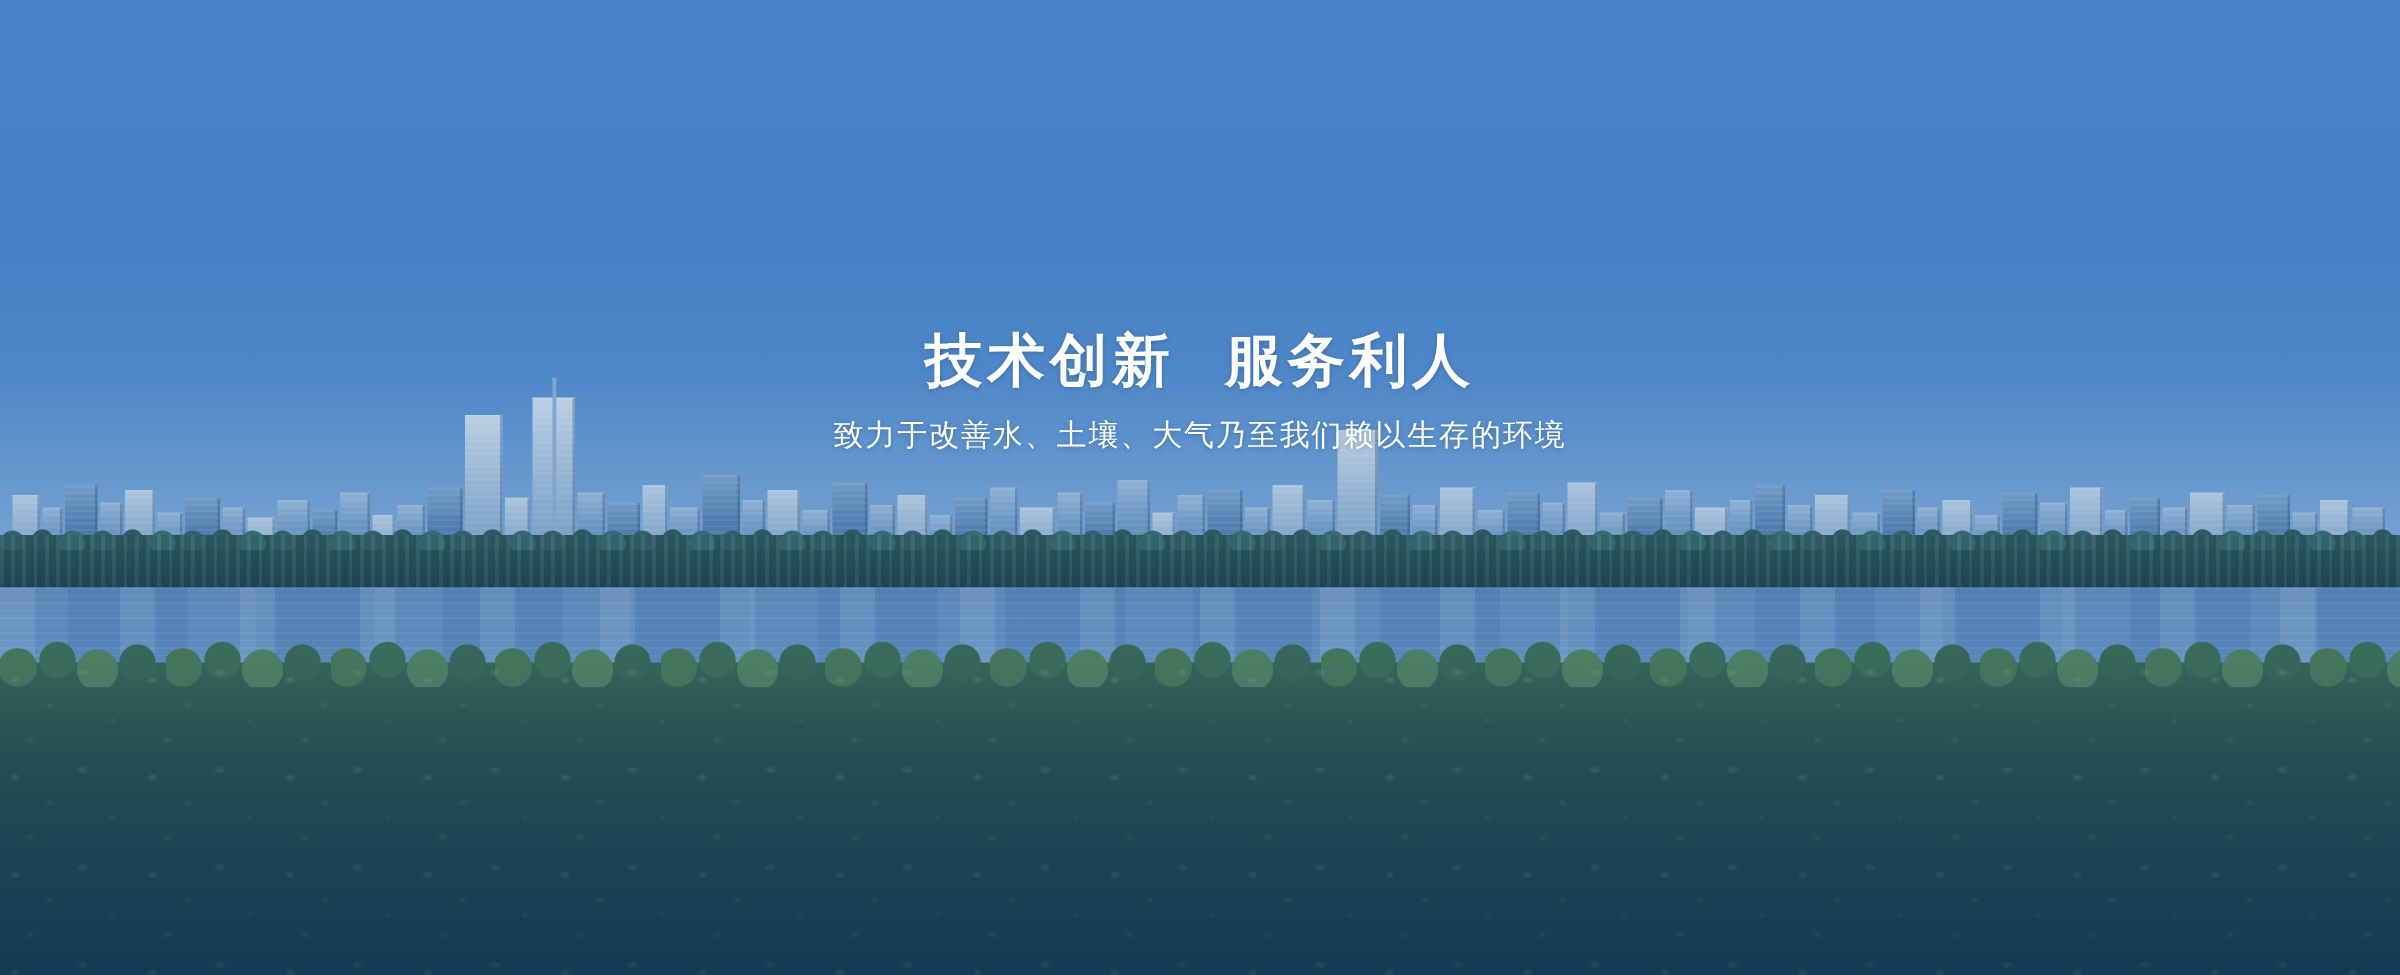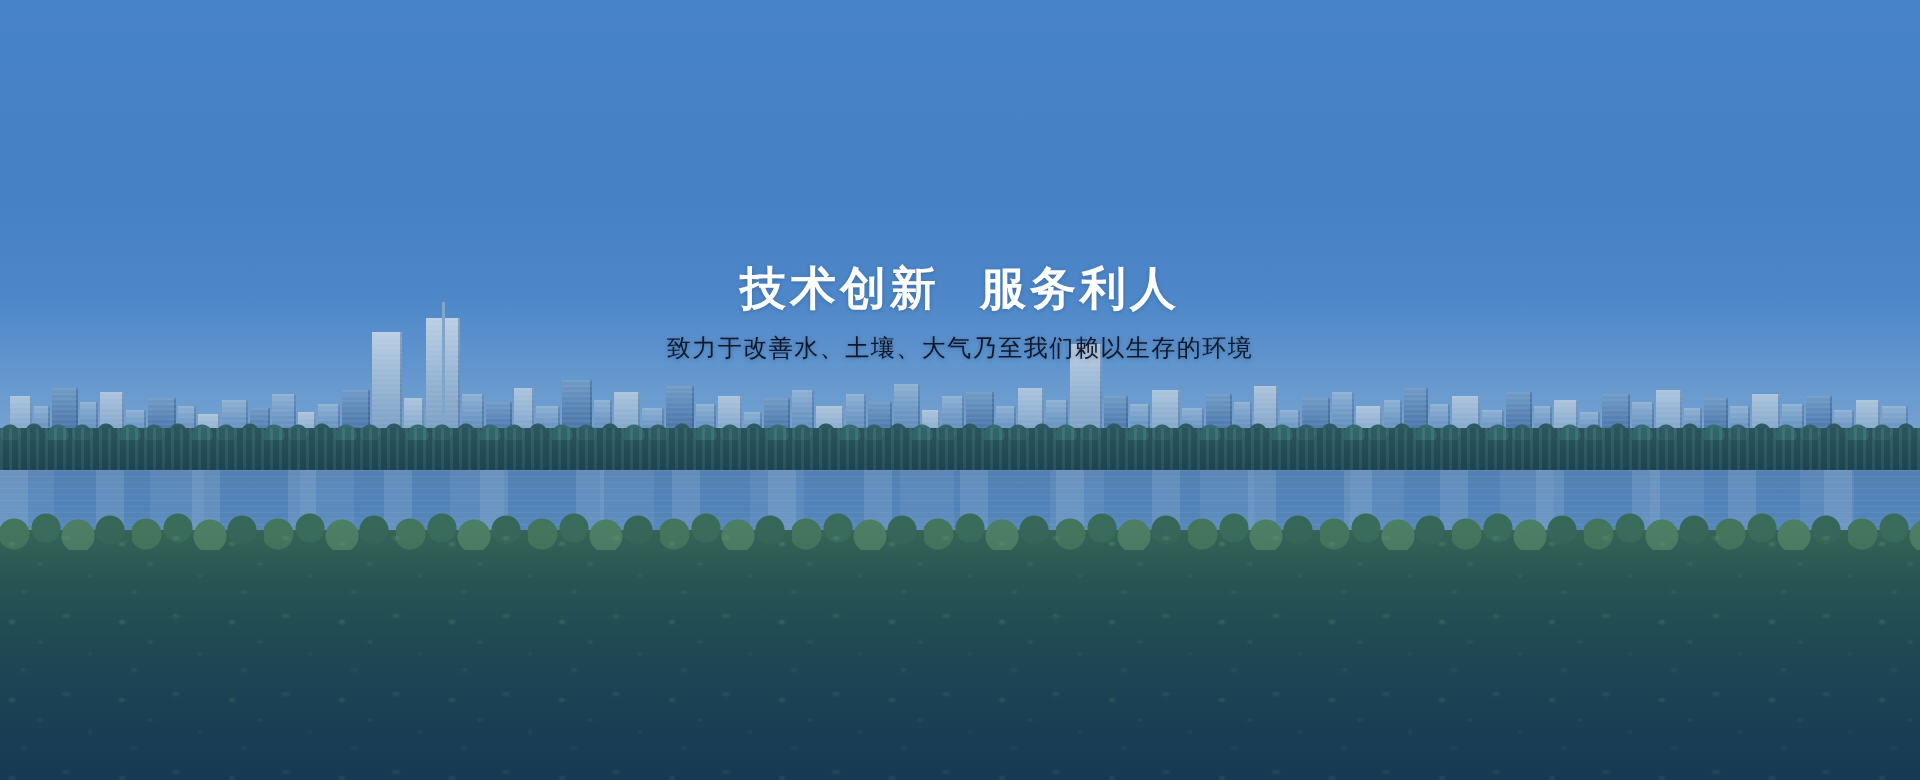--- a/index.html
+++ b/index.html
@@ -142,21 +142,21 @@
     font-weight:bold;
     color:#ffffff;
     letter-spacing:4px;
     line-height:1.15;
     white-space:pre;
     text-shadow:0 1px 4px rgba(20,50,90,.30);
   }
   .subtitle {
     margin-top:18px;
     font-size:24px;
-    color:#0f172a;
+    color:#ffffff;
     letter-spacing:1.5px;
     line-height:1.3;
     text-shadow:0 1px 4px rgba(20,50,90,.35);
   }
 
   
   .pill-row {
     margin-top:56px;
     display:flex;
     gap:32px;

